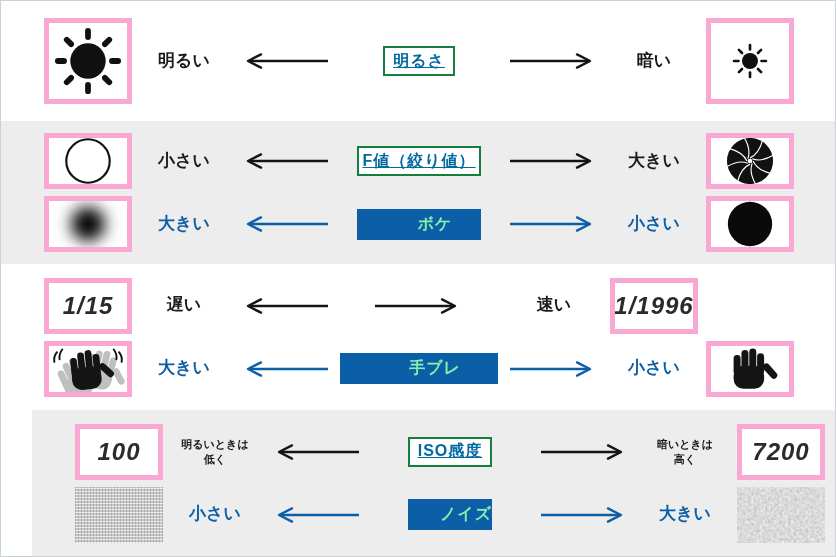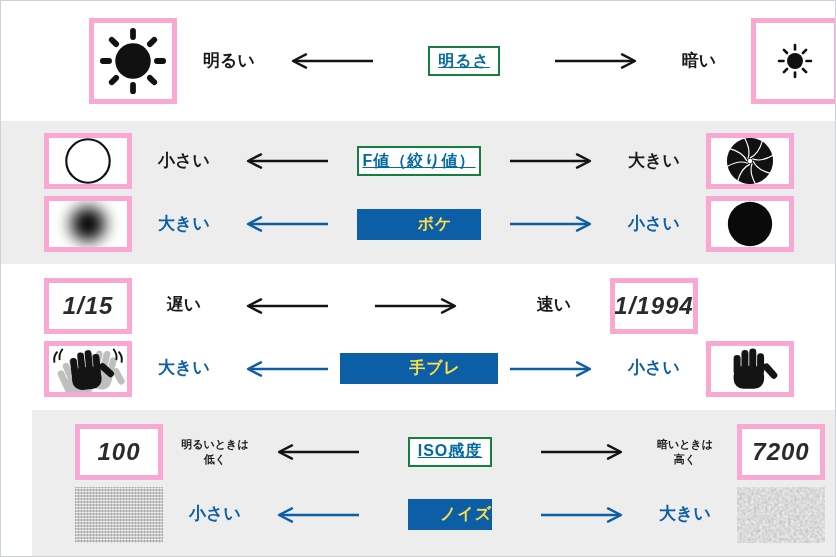--- a/index.html
+++ b/index.html
@@ -3,21 +3,21 @@
 <meta charset="utf-8">
 <style>
   html,body{margin:0;padding:0;background:#fff;}
   .stage{
     width:836px;height:557px;box-sizing:border-box;
     border:1px solid #ccd1d6;background:#fff;
     font-family:"Liberation Sans",sans-serif;color:#1a1a1a;
     overflow:hidden;
   }
   .band{display:flex;flex-direction:column;justify-content:center;row-gap:7px;}
-  .band.b1{height:120px;background:#ffffff;margin-left:45px;}
+  .band.b1{height:120px;background:#ffffff;}
   .band.b2{height:143px;background:#ededed;}
   .band.b3{height:146px;background:#ffffff;}
   .band.b4{height:146px;background:#ededed;margin-left:31px;}
   .line{
     display:grid;
     grid-template-columns:88px 104px 96px 174px 96px 104px 88px;
     align-items:center;
     margin:0 43px;
   }
   .cell{display:flex;justify-content:center;align-items:center;}
@@ -39,21 +39,21 @@
   .side-label.small{font-size:11px;}
   .line.blue .side-label{color:#0c5ea6;}
   .arrow{color:#141414;display:block;}
   .line.blue .arrow{color:#0c5ea6;}
   .center-box{
     height:30px;box-sizing:border-box;
     display:flex;align-items:center;justify-content:center;
     font-size:16px;font-weight:bold;letter-spacing:1px;white-space:nowrap;
   }
   .center-box.white{background:#fff;border:2px solid #15803d;color:#0369a1;text-decoration:underline;}
-  .center-box.blue{background:#0c5ea6;border:none;color:#fde047;height:31px;padding-left:32px;}
+  .center-box.blue{background:#0c5ea6;border:none;color:#86efac;height:31px;padding-left:32px;}
   .w-brightness{width:72px;}
   .w-aperture{width:124px;}
   .w-shutter{width:158px;}
   .w-iso{width:84px;}
   .blur-dot{
     width:34px;height:34px;border-radius:50%;background:#000;filter:blur(8px);
   }
   .tex-fine{
     width:88px;height:56px;
     background-color:#c9c9c9;
@@ -228,21 +228,21 @@
             <use href="#arrow-left"></use>
           </svg>
       </div>
       <div class="cell">
         <svg class="arrow" width="96" height="20" viewBox="0 0 96 20">
             <use href="#arrow-right"></use>
           </svg>
       </div>
       <div class="cell side-label">速い</div>
       <div class="cell">
-        <div class="icon-box num">1/1994</div>
+        <div class="icon-box num">1/1996</div>
       </div>
     </div>
     <div class="line blue">
       <div class="cell">
         <div class="icon-box">
           <svg width="88" height="56" viewBox="0 0 88 56">
             <use href="#hand-shape" fill="#bfbfbf" transform="translate(8,12) rotate(-24 26 28) scale(0.9)"></use>
             <use href="#hand-shape" fill="#bfbfbf" transform="translate(33,4) rotate(14 26 28) scale(0.9)"></use>
             <use href="#hand-shape" fill="#141414" transform="translate(19,4) rotate(-6 26 28) scale(0.9)"></use>
             <g stroke="#141414" stroke-width="2.2" fill="none" stroke-linecap="round">

